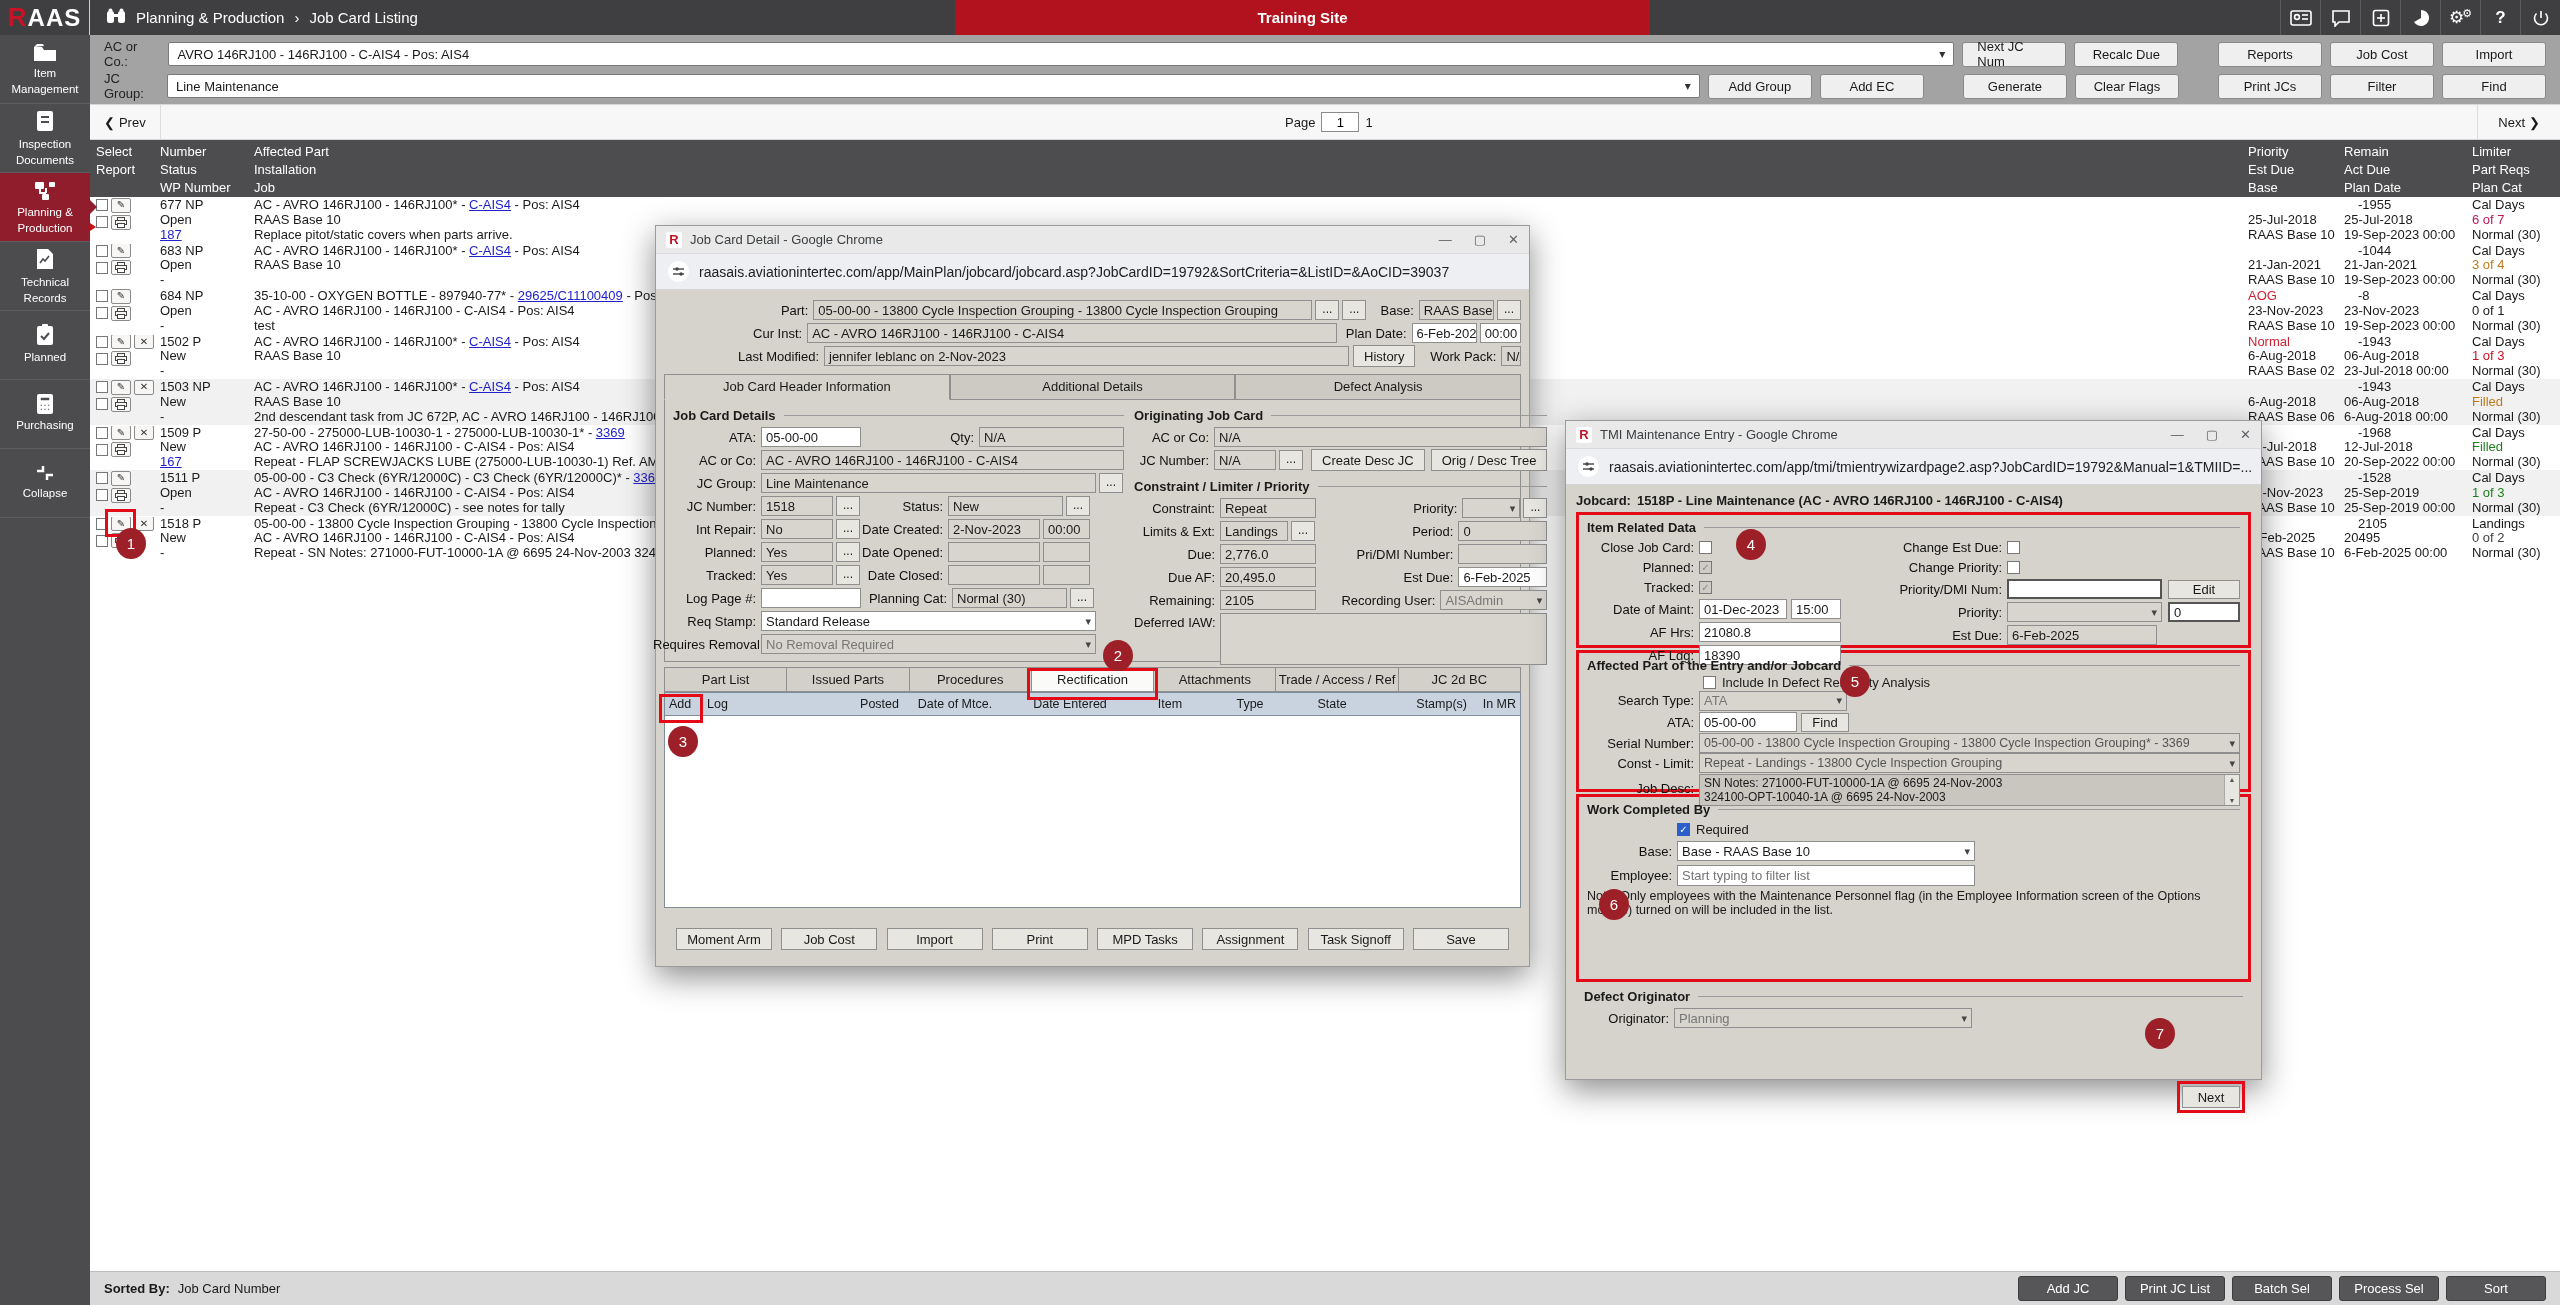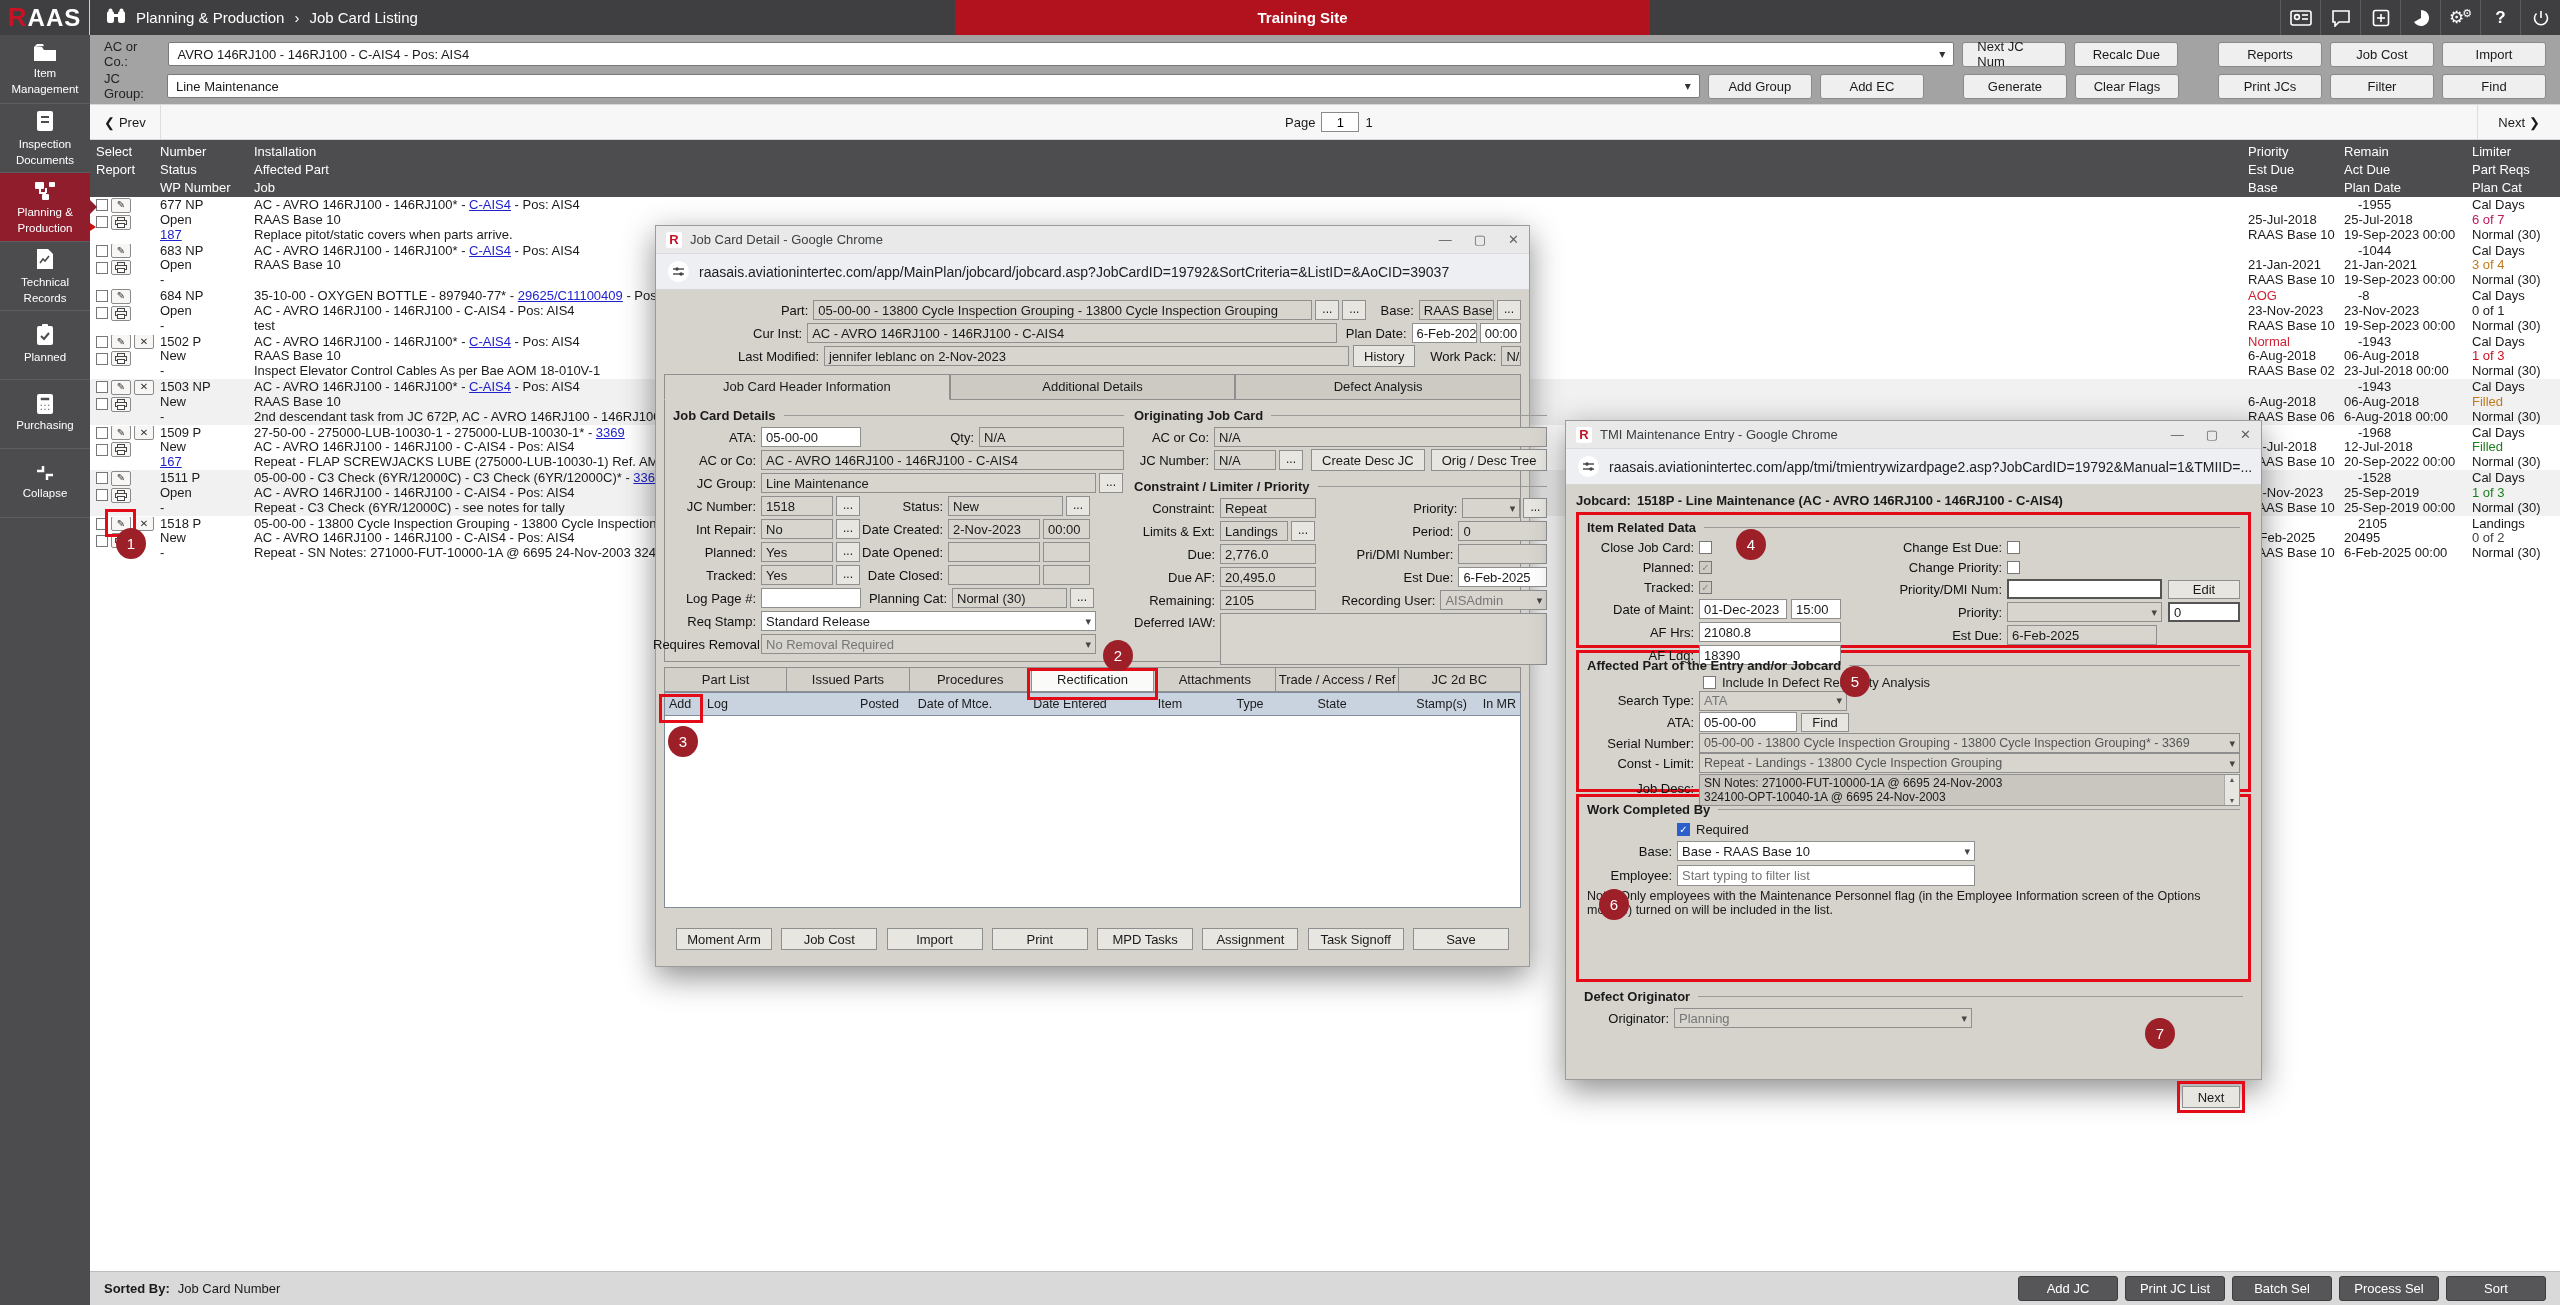--- a/index.html
+++ b/index.html
@@ -281,22 +281,22 @@
       <div>Select</div>
       <div>Report</div>
       <div></div>
     </div>
   <div class="hc cnum">
       <div>Number</div>
       <div>Status</div>
       <div>WP Number</div>
     </div>
   <div class="hc cpart">
+      <div>Affected Part</div>
       <div>Installation</div>
-      <div>Affected Part</div>
       <div>Job</div>
     </div>
   <div class="hc cprio">
       <div>Priority</div>
       <div>Est Due</div>
       <div>Base</div>
     </div>
   <div class="hc crem">
       <div>Remain</div>
       <div>Act Due</div>
@@ -462,21 +462,20 @@
         </div>
       </div>
       <div class="c cnum">
         <div>1502 P</div>
         <div>New</div>
         <div><a class="lnk"></a><span>-</span></div>
       </div>
       <div class="c cpart">
         <div><span>AC - AVRO 146RJ100 - 146RJ100* - </span><a class="lnk">C-AIS4</a><span> - Pos: AIS4</span></div>
         <div>RAAS Base 10</div>
-        <div>Inspect Elevator Control Cables As per Bae AOM 18-010V-1</div>
       </div>
       <div class="c cprio">
         <div class="prio">Normal</div>
         <div>6-Aug-2018</div>
         <div>RAAS Base 02</div>
       </div>
       <div class="c crem">
         <div style="padding-left:14px;">-1943</div>
         <div>06-Aug-2018</div>
         <div>23-Jul-2018 00:00</div>

